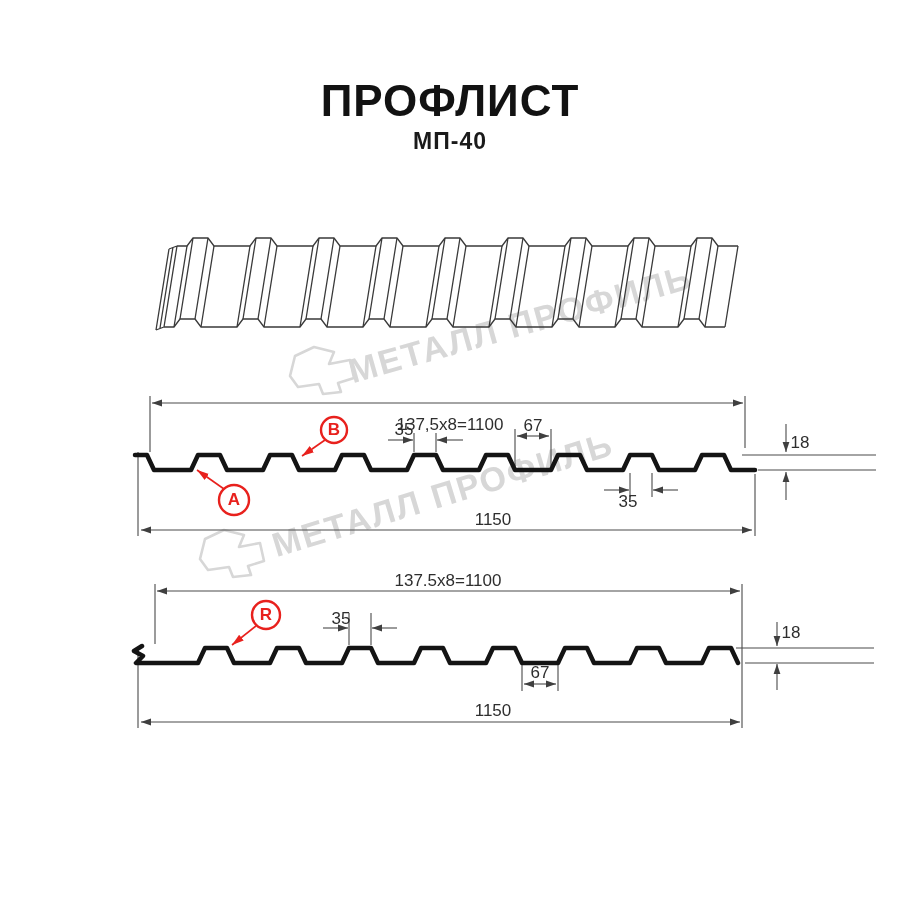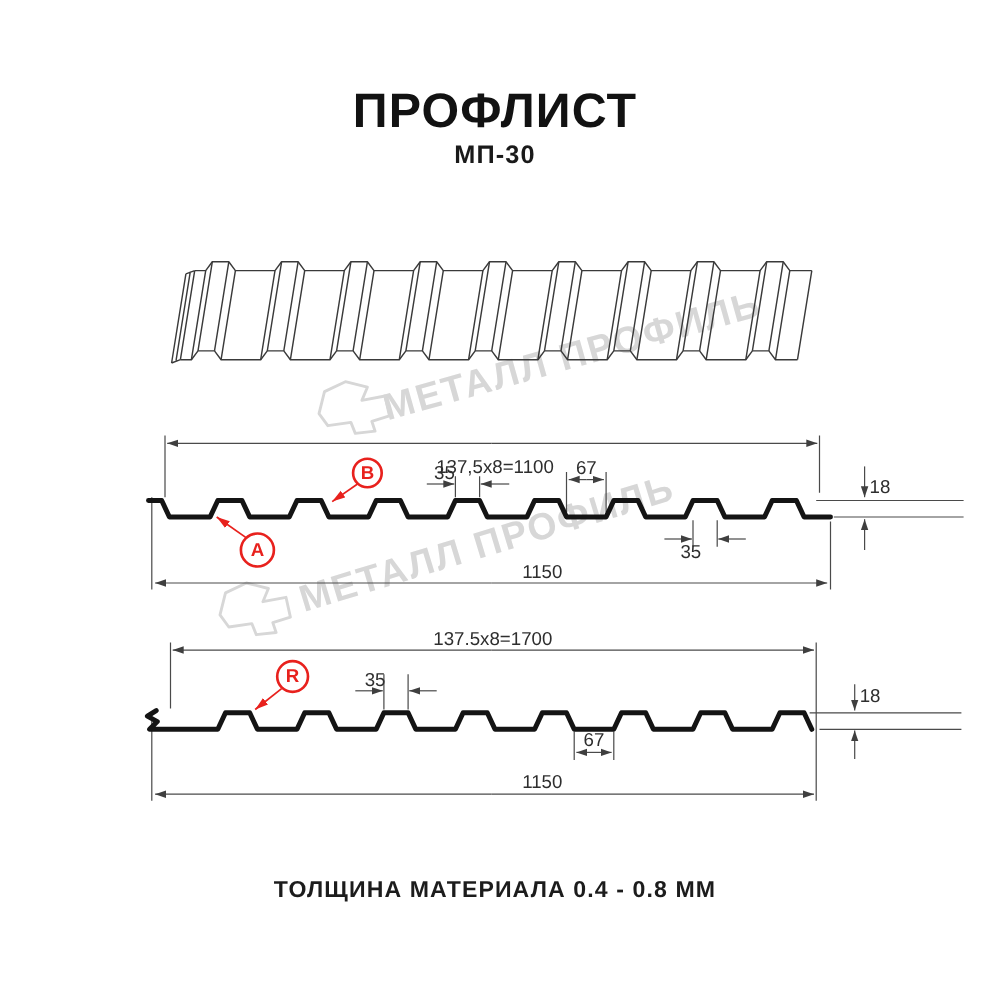--- a/index.html
+++ b/index.html
@@ -18,21 +18,21 @@
   .lbl{z-index:3;}
   .red{color:#e8211d;}
   .circ-letter{font-weight:600;}
 </style>
 </head>
 <body>
 
 <div class="stage">
 
   <span class="abs title">ПРОФЛИСТ</span>
-  <span class="abs subtitle">МП-30</span>
+  <span class="abs subtitle">МП-40</span>
 
   <span class="wm wm1">МЕТАЛЛ ПРОФИЛЬ</span>
   <span class="wm wm2">МЕТАЛЛ ПРОФИЛЬ</span>
 
   <svg class="linework" width="900" height="900" viewBox="0 0 900 900">
     <defs>
       <marker id="ad" markerUnits="userSpaceOnUse" markerWidth="11" markerHeight="8" refX="10" refY="4" orient="auto">
         <path d="M0,0.6 L10,4 L0,7.4 Z" fill="#3f3f3f"></path>
       </marker>
       <marker id="ar" markerUnits="userSpaceOnUse" markerWidth="13" markerHeight="9" refX="12" refY="4.5" orient="auto">
@@ -102,21 +102,20 @@
 
   <span class="abs dim lbl" style="left:450px;top:390px;margin-top:35px;">137,5x8=1100</span>
   <span class="abs dim lbl" style="left:404px;top:430px;">35</span>
   <span class="abs dim lbl" style="left:533px;top:426px;">67</span>
   <span class="abs dim lbl" style="left:628px;top:502px;">35</span>
   <span class="abs dim lbl" style="left:493px;top:520px;">1150</span>
   <span class="abs dim lbl" style="left:800px;top:443px;">18</span>
   <span class="abs dim lbl red circ-letter" style="left:234px;top:500px;">A</span>
   <span class="abs dim lbl red circ-letter" style="left:334px;top:430px;">B</span>
 
-  <span class="abs dim lbl" style="left:448px;top:581px;">137.5x8=1700</span>
+  <span class="abs dim lbl" style="left:448px;top:581px;">137.5x8=1100</span>
   <span class="abs dim lbl" style="left:341px;top:619px;">35</span>
   <span class="abs dim lbl" style="left:540px;top:673px;">67</span>
   <span class="abs dim lbl" style="left:493px;top:711px;">1150</span>
   <span class="abs dim lbl" style="left:791px;top:633px;">18</span>
   <span class="abs dim lbl red circ-letter" style="left:266px;top:615px;">R</span>
 
-  <span class="abs footer">ТОЛЩИНА МАТЕРИАЛА 0.4 - 0.8 ММ</span>
 </div>
 
 </body></html>

